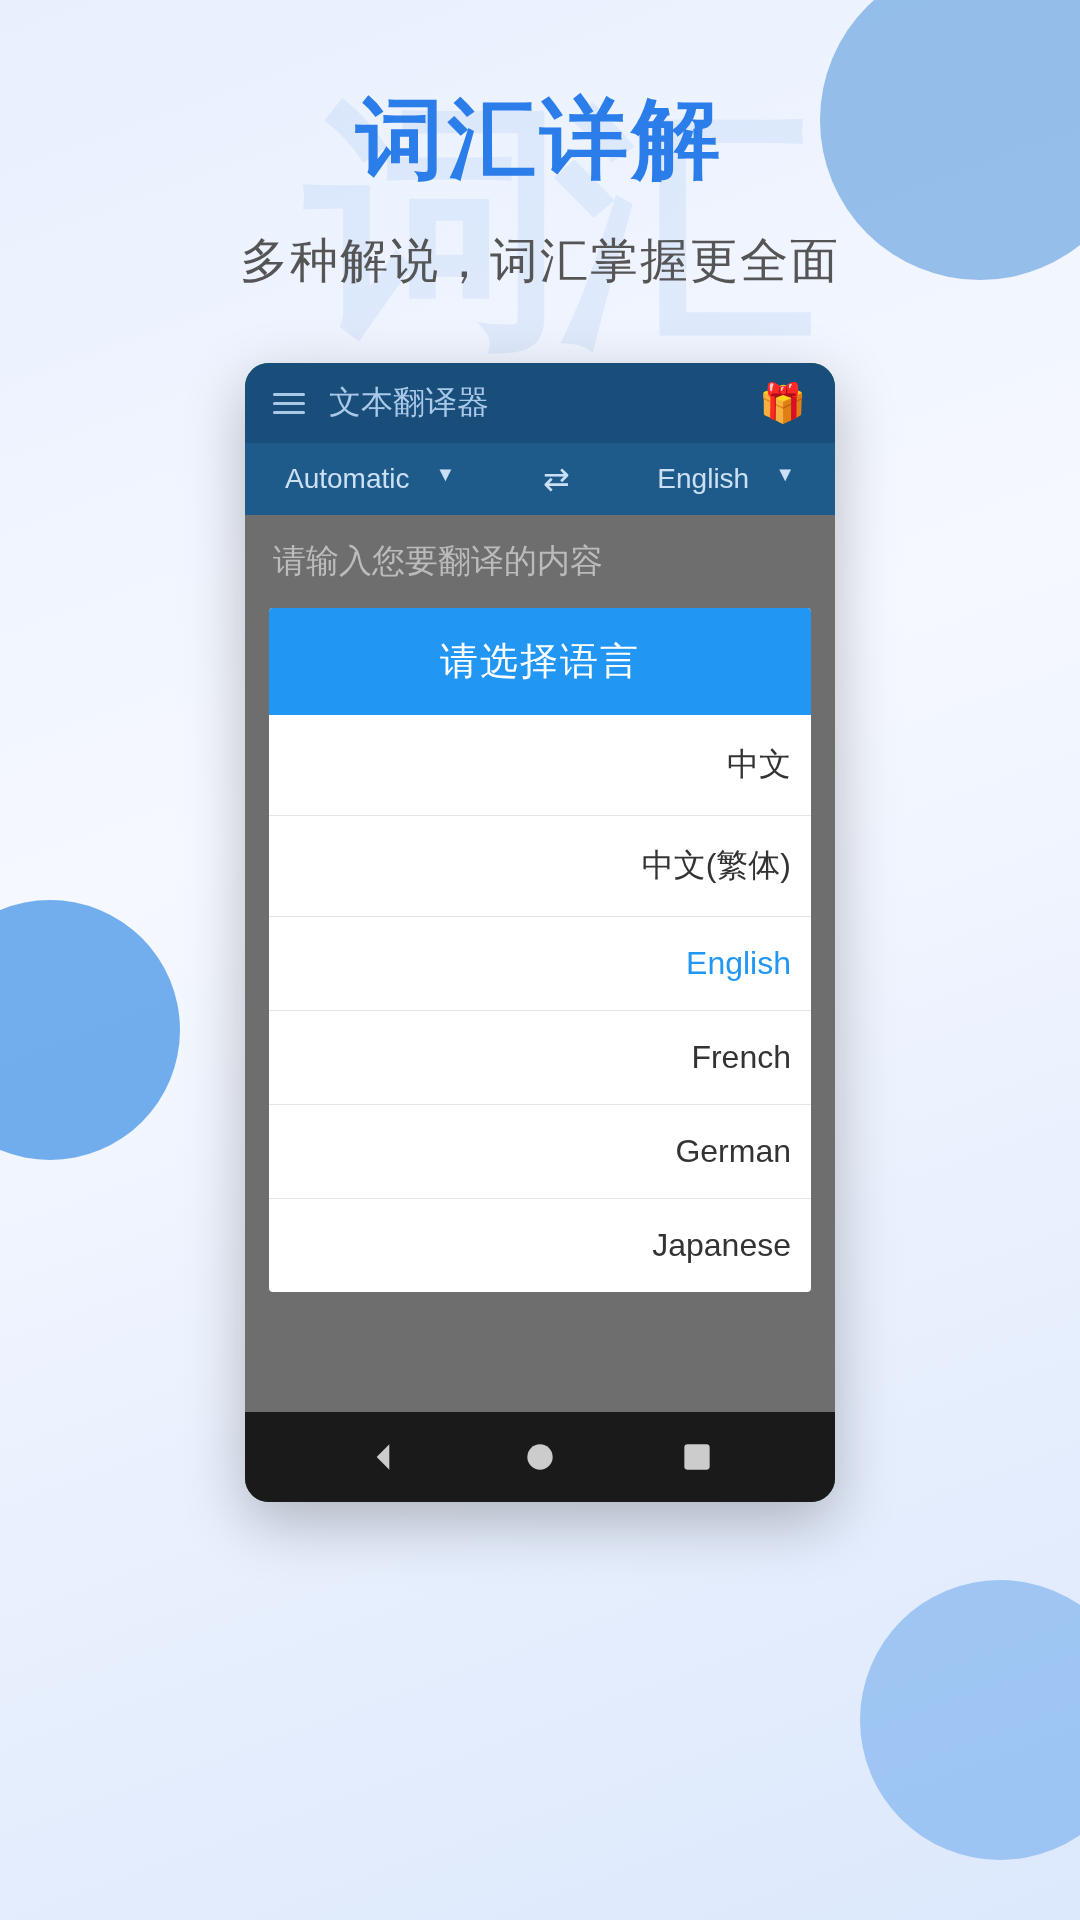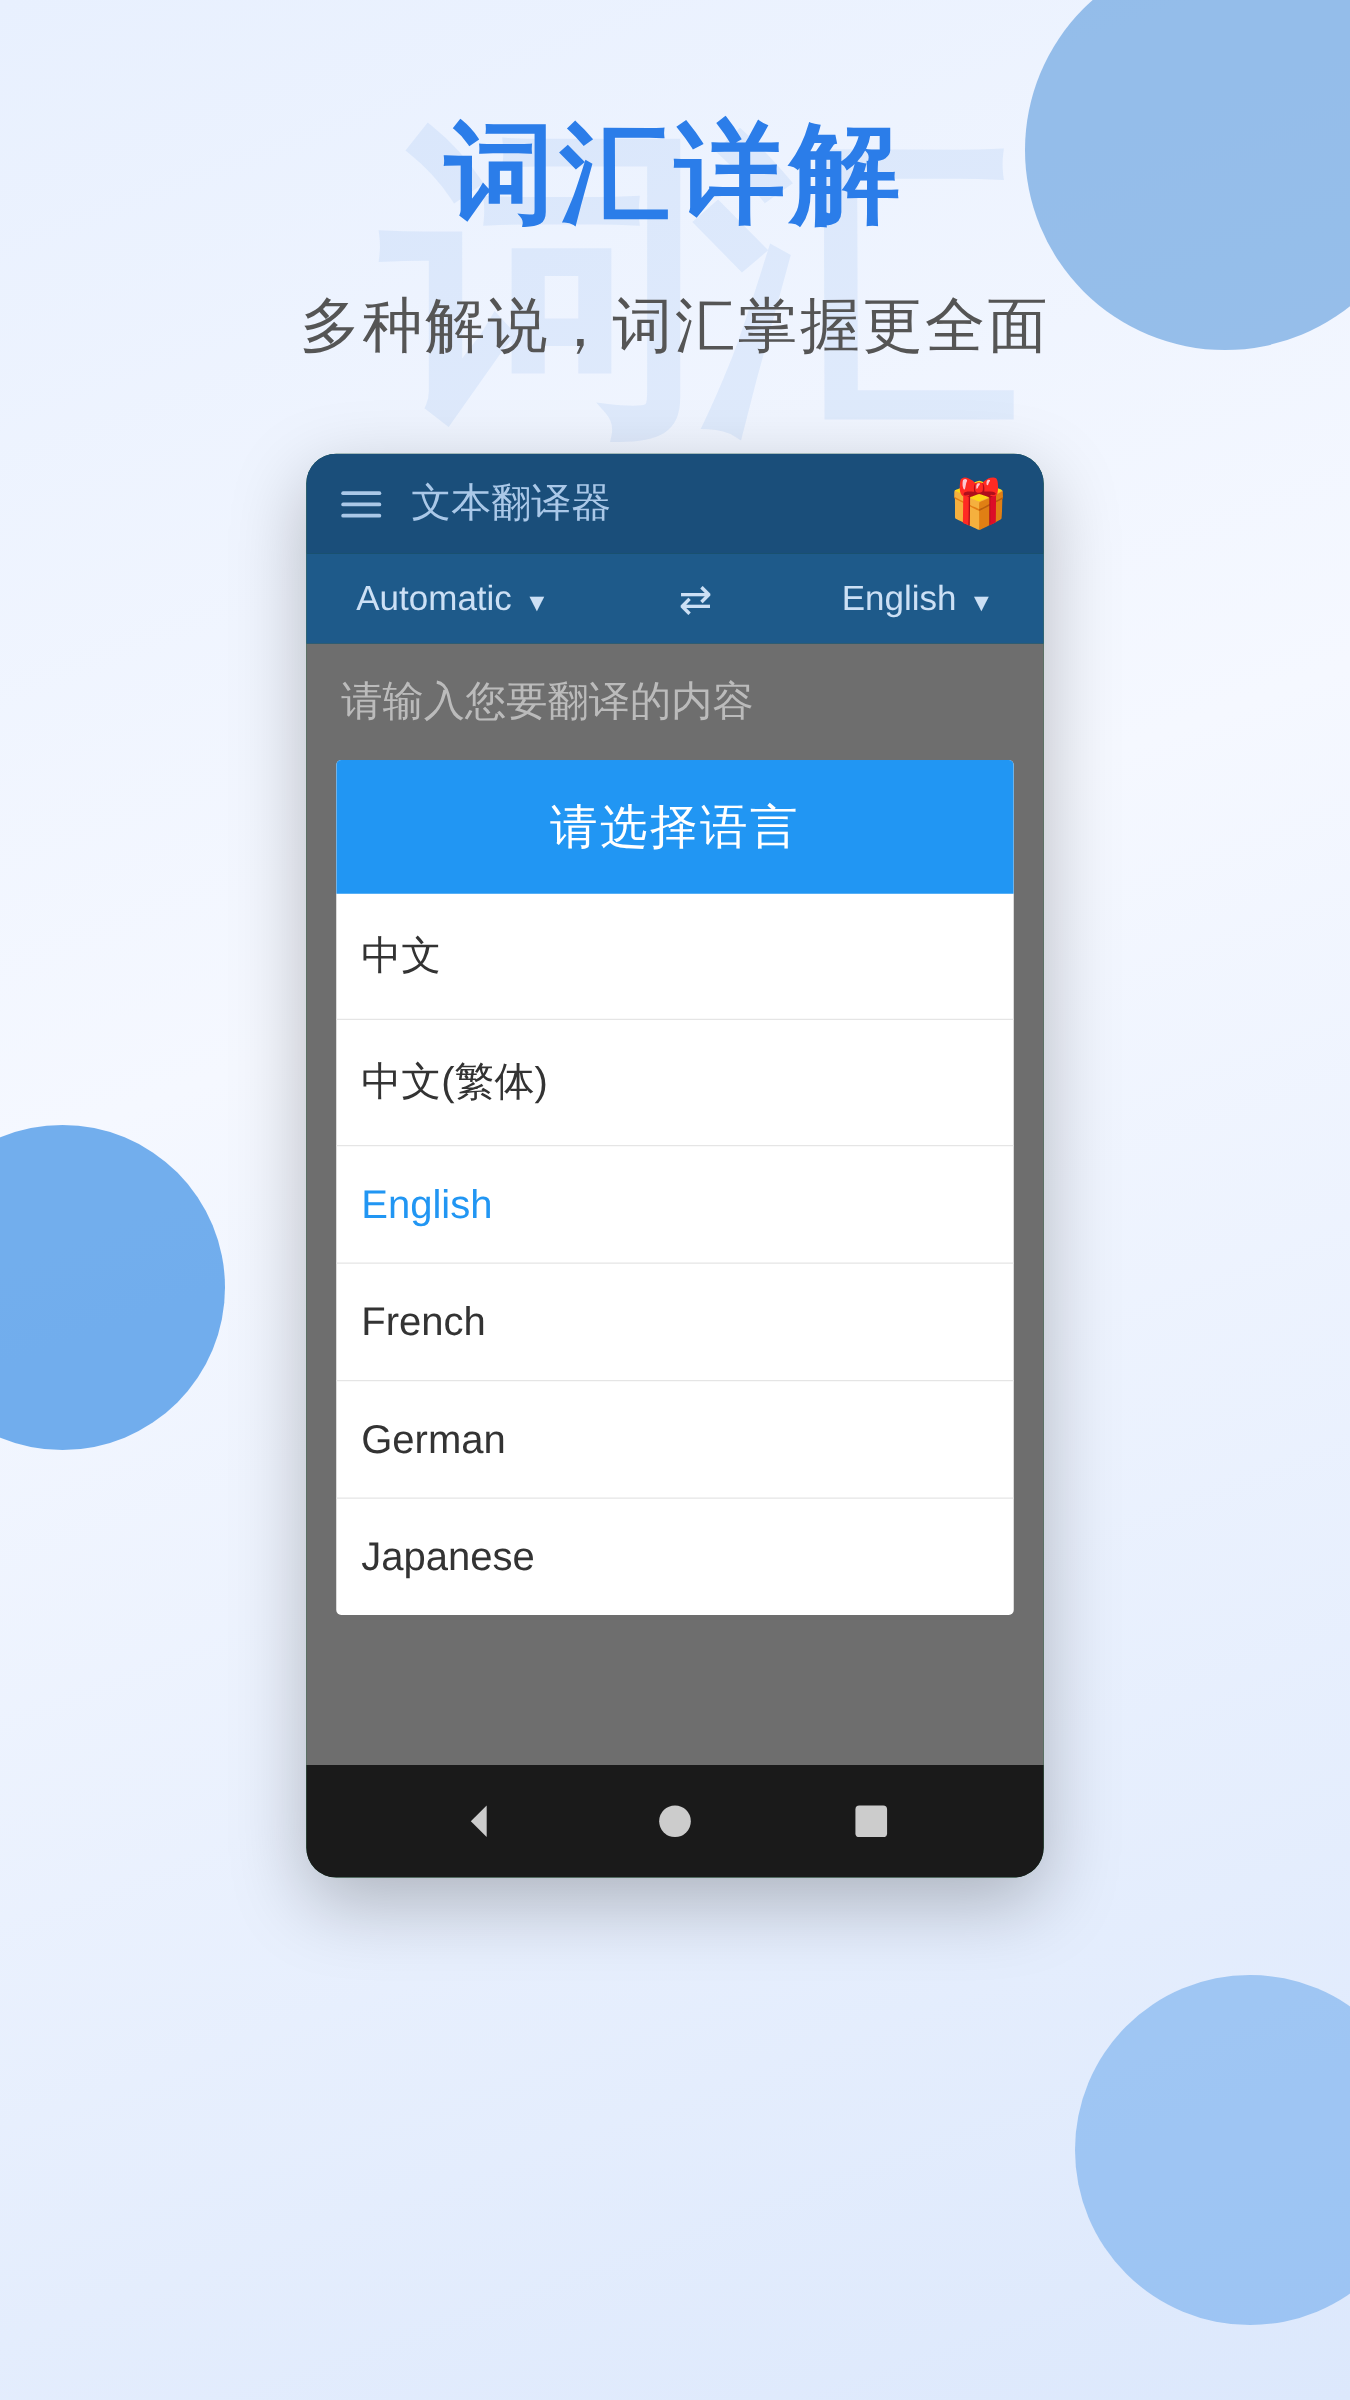--- a/index.html
+++ b/index.html
@@ -150,22 +150,22 @@
       background: #1e5a8a;
       height: 72px;
       display: flex;
       align-items: center;
       justify-content: space-between;
       padding: 0 40px;
     }
 
     .lang-selector {
       display: flex;
-      align-items: flex-end;
-      gap: 10px;
+      align-items: flex-start;
+      gap: 26px;
       color: #cce0f5;
       font-size: 28px;
       cursor: pointer;
     }
 
     .lang-arrow {
       font-size: 20px;
       color: #cce0f5;
     }
 
@@ -210,21 +210,21 @@
 
     .lang-dialog-title {
       font-size: 38px;
       color: #fff;
       font-weight: 500;
       letter-spacing: 2px;
     }
 
     .lang-option {
       padding: 28px 20px;
-      text-align: left;
+      text-align: right;
       font-size: 32px;
       color: #333;
       border-bottom: 1px solid #e5e5e5;
       cursor: pointer;
     }
 
     .lang-option:last-child {
       border-bottom: none;
     }
 

